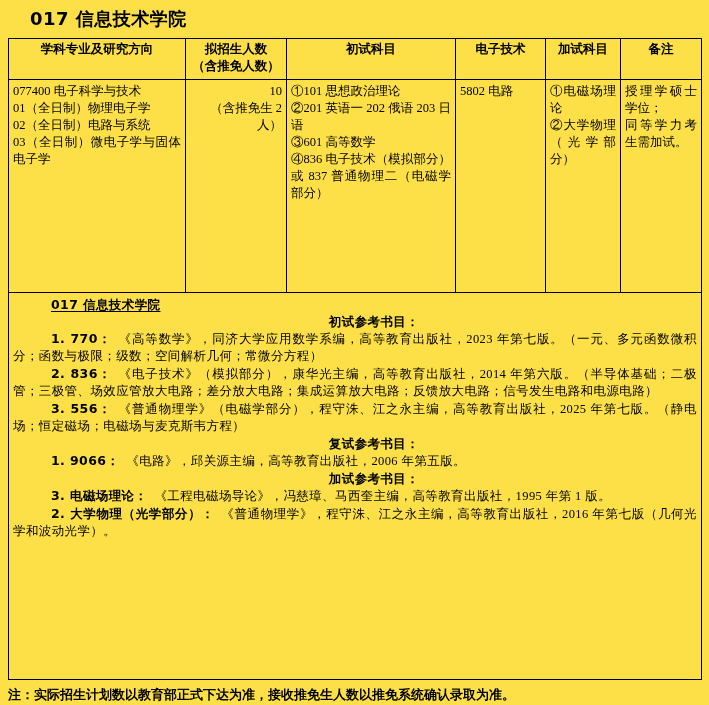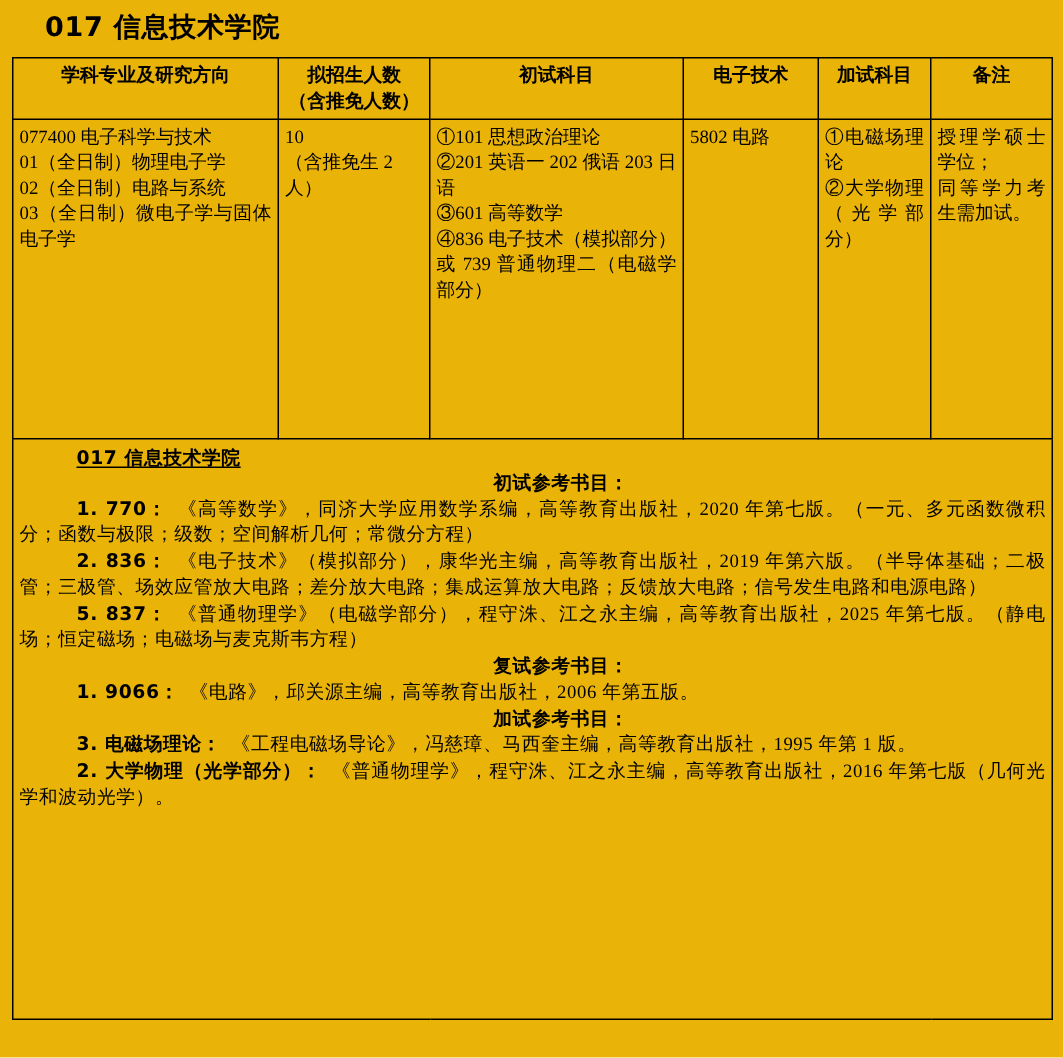--- a/index.html
+++ b/index.html
@@ -7,21 +7,21 @@
     padding: 0;
     background: #ffffff;
     color: #000000;
     font-family: "Liberation Serif", "DejaVu Serif", serif;
   }
   .page {
     width: 709px;
     height: 705px;
     box-sizing: border-box;
     padding: 6px 24px 0 8px;
-    background: #eab308;
+    background: #fde047;
     overflow: hidden;
   }
   .doc-title {
     font-family: "DejaVu Sans", "Liberation Sans", sans-serif;
     font-weight: bold;
     font-size: 18px;
     line-height: 22px;
     margin: 2px 0 8px 22px;
     letter-spacing: 0.5px;
   }
@@ -34,37 +34,37 @@
     border: 1px solid #000;
     vertical-align: top;
     padding: 3px 4px;
     font-size: 12.5px;
     line-height: 17px;
     box-sizing: border-box;
     overflow: hidden;
   }
   table.adm { border: 1.5px solid #000; }
   th.hdr {
-    font-family: Liberation Serif, serif;
+    font-family: Liberation Mono, monospace;
     font-weight: bold;
     text-align: center;
     white-space: pre-line;
     padding-top: 4px;
     font-size: 12.5px;
     line-height: 16px;
   }
   tr.hdr-row { height: 34px; }
   tr.data-row { height: 213px; }
   td.cell-pre {
     white-space: pre-line;
     text-align: justify;
   }
   td.quota-cell {
     vertical-align: middle;
-    text-align: left;
+    text-align: right;
     white-space: pre-line;
   }
   td.retest-cell { text-align: left; white-space: pre-line; }
   td.books-cell {
     height: 387px;
     padding: 5px 10px 4px 4px;
     font-size: 14px;
     line-height: 23px;
     letter-spacing: 0.4px;
   }
@@ -130,41 +130,42 @@
       <tr class="data-row">
         <td class="cell-pre">077400 电子科学与技术
 01（全日制）物理电子学
 02（全日制）电路与系统
 03（全日制）微电子学与固体电子学</td>
         <td class="quota-cell">10
 （含推免生 2 人）</td>
         <td class="cell-pre">①101 思想政治理论
 ②201 英语一 202 俄语 203 日语
 ③601 高等数学
-④836 电子技术（模拟部分）或 739 普通物理二（电磁学部分）</td>
+④836 电子技术（模拟部分）或 837 普通物理二（电磁学部分）</td>
         <td class="retest-cell">5802 电路</td>
         <td class="cell-pre">①电磁场理论
 ②大学物理（光学部分）</td>
         <td class="cell-pre">授理学硕士学位；
 同等学力考生需加试。</td>
       </tr>
       <tr>
         <td class="books-cell" colspan="6">
           <p class="bk-college"><span>017 信息技术学院</span></p>
 
           <p class="bk-heading">初试参考书目：</p>
-          <p class="bk-item"><b class="lead">1. 770：</b><span>《高等数学》，同济大学应用数学系编，高等教育出版社，2020 年第七版。（一元、多元函数微积分；函数与极限；级数；空间解析几何；常微分方程）</span></p>
-          <p class="bk-item"><b class="lead">2. 836：</b><span>《电子技术》（模拟部分），康华光主编，高等教育出版社，2019 年第六版。（半导体基础；二极管；三极管、场效应管放大电路；差分放大电路；集成运算放大电路；反馈放大电路；信号发生电路和电源电路）</span></p>
-          <p class="bk-item"><b class="lead">5. 837：</b><span>《普通物理学》（电磁学部分），程守洙、江之永主编，高等教育出版社，2025 年第七版。（静电场；恒定磁场；电磁场与麦克斯韦方程）</span></p>
+          <p class="bk-item"><b class="lead">1. 770：</b><span>《高等数学》，同济大学应用数学系编，高等教育出版社，2023 年第七版。（一元、多元函数微积分；函数与极限；级数；空间解析几何；常微分方程）</span></p>
+          <p class="bk-item"><b class="lead">2. 836：</b><span>《电子技术》（模拟部分），康华光主编，高等教育出版社，2014 年第六版。（半导体基础；二极管；三极管、场效应管放大电路；差分放大电路；集成运算放大电路；反馈放大电路；信号发生电路和电源电路）</span></p>
+          <p class="bk-item"><b class="lead">3. 556：</b><span>《普通物理学》（电磁学部分），程守洙、江之永主编，高等教育出版社，2025 年第七版。（静电场；恒定磁场；电磁场与麦克斯韦方程）</span></p>
 
           <p class="bk-heading">复试参考书目：</p>
           <p class="bk-item"><b class="lead">1. 9066：</b><span>《电路》，邱关源主编，高等教育出版社，2006 年第五版。</span></p>
 
           <p class="bk-heading">加试参考书目：</p>
           <p class="bk-item"><b class="lead">3. 电磁场理论：</b><span>《工程电磁场导论》，冯慈璋、马西奎主编，高等教育出版社，1995 年第 1 版。</span></p>
           <p class="bk-item"><b class="lead">2. 大学物理（光学部分）：</b><span>《普通物理学》，程守洙、江之永主编，高等教育出版社，2016 年第七版（几何光学和波动光学）。</span></p>
         </td>
       </tr>
     </tbody>
   </table>
 
+  <p class="footnote">注：实际招生计划数以教育部正式下达为准，接收推免生人数以推免系统确认录取为准。</p>
 
 </div>
 
 </body></html>

